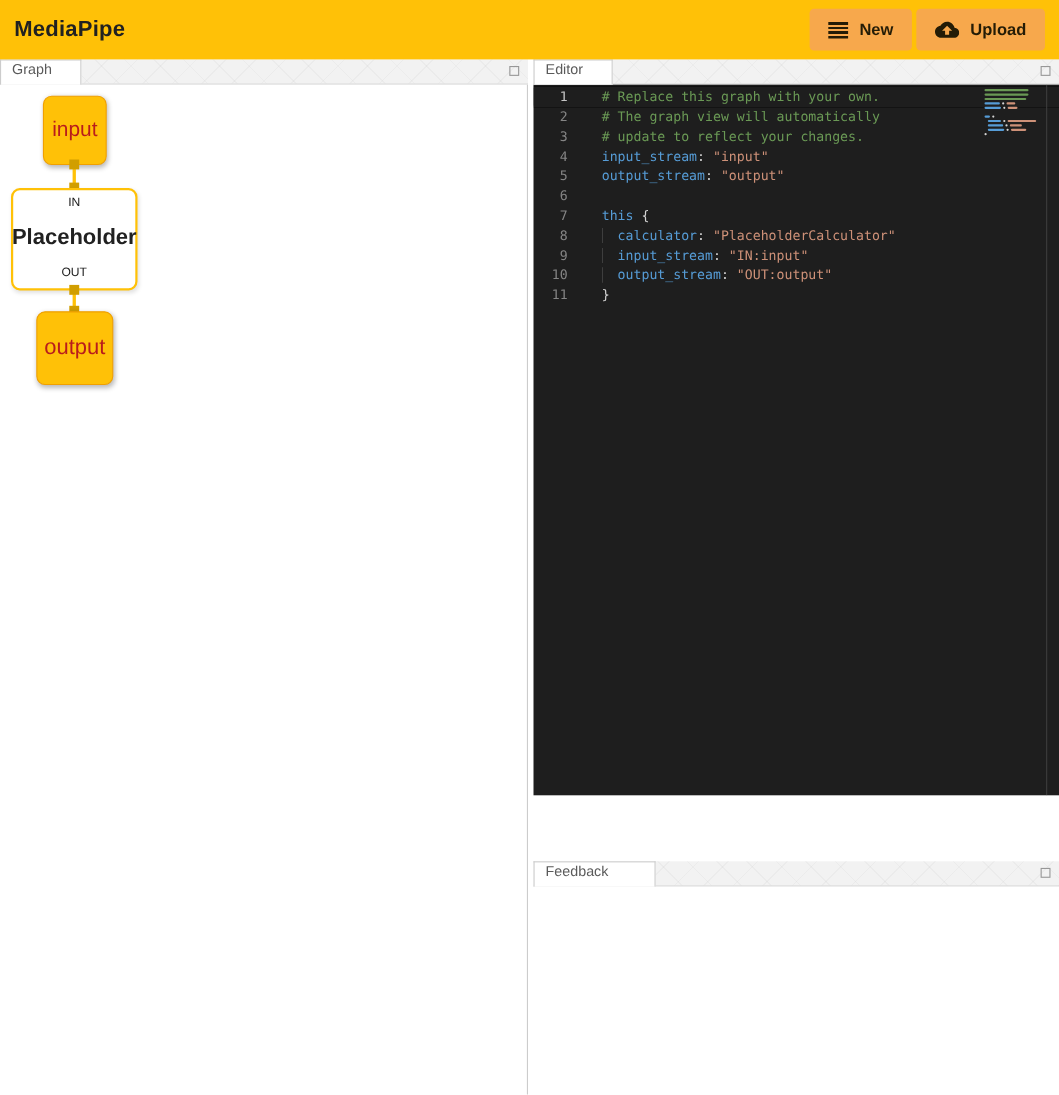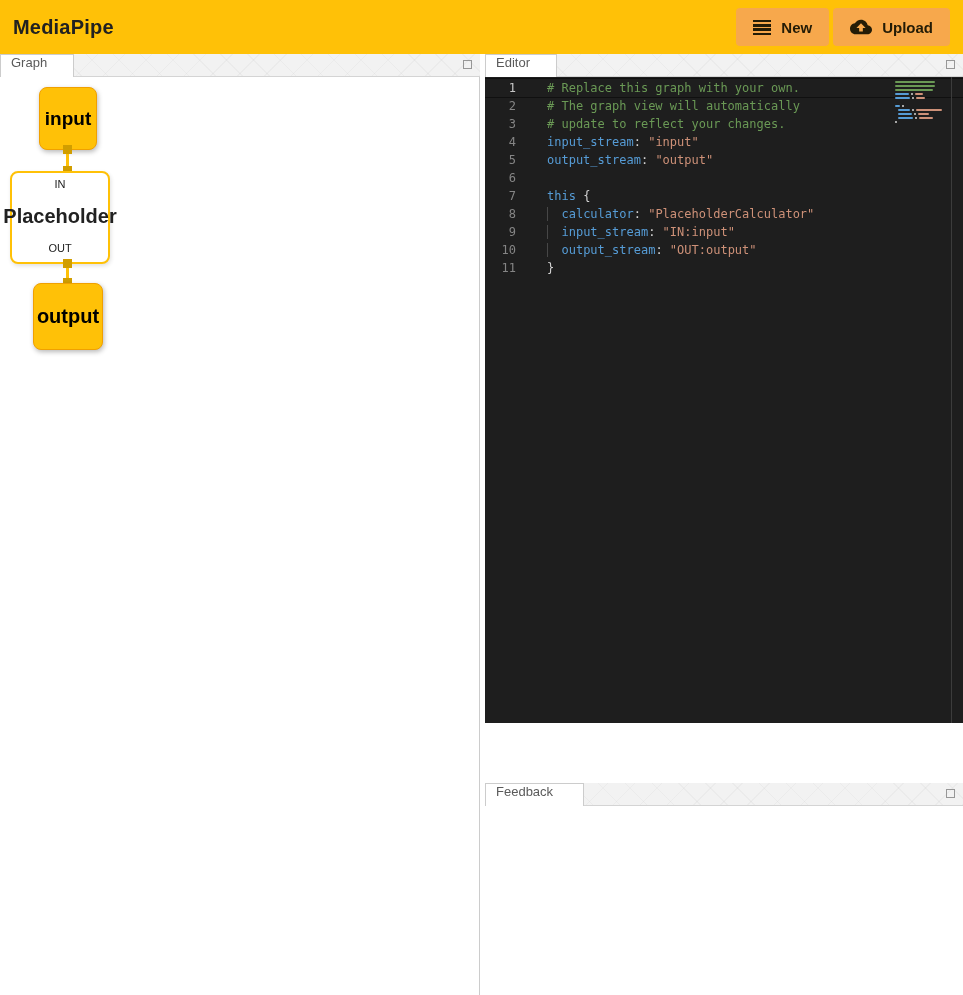--- a/index.html
+++ b/index.html
@@ -38,24 +38,24 @@
   .maxim{position:absolute;right:8px;top:6px;width:9px;height:9px;border:1px solid #979797;
          background:transparent;cursor:pointer;z-index:3}
 
   
   #graph-panel{left:0;top:54px;width:480px;height:941px}
   .graph-content{position:absolute;left:0;top:23px;right:0;bottom:0;background:#fff;
                  border-right:1px solid #ccc}
   .gnode{position:absolute;display:flex;align-items:center;justify-content:center;
          border-radius:8px;cursor:pointer}
   .gnode-io{background:var(--node-fill);border:1px solid var(--node-border);
-            box-shadow:1px 2px 5px rgba(0,0,0,.28);font-size:19px;font-weight:bold;color:#000000}
+            box-shadow:1px 2px 5px rgba(0,0,0,.28);font-size:19px;font-weight:normal;color:#b91c1c}
   #node-input{left:39px;top:10px;width:58px;height:63px}
   #node-output{left:33px;top:206px;width:70px;height:67px;font-size:20px}
-  #node-placeholder{left:10px;top:94px;width:100px;height:93px;background:#fff;
+  #node-placeholder{left:10px;top:94px;width:115px;height:93px;background:#fff;
       border:2px solid var(--node-fill);box-shadow:1px 2px 4px rgba(0,0,0,.12);
       flex-direction:column;justify-content:space-between;padding:5px 0 8px}
   .port-label{font-size:11px;color:#1a1a1a}
   .node-title{font-size:20px;font-weight:bold;color:#212121}
   .conn-line{position:absolute;left:66px;width:3px;background:var(--connector)}
   .conn-sq{position:absolute;left:63px;width:9px;height:9px;background:var(--port-square)}
   #conn1{top:72px;height:22px} #conn2{top:186px;height:20px}
   #sq1{top:68px} #sq2{top:89px} #sq3{top:182px} #sq4{top:201px}
 
   
@@ -73,21 +73,21 @@
   .tk-i{box-shadow:inset 1px 0 0 #474747}
   .minimap{position:absolute;top:3px;right:12px;width:58px;cursor:pointer}
   .mm-line{height:4px;display:flex;align-items:center;padding-left:2px}
   .mm-tok{height:2px;border-radius:1px;margin-right:2px;flex:none}
   .bg-c{background:var(--comment)} .bg-k{background:var(--key)} .bg-s{background:var(--string)}
   .bg-p{background:var(--punct)} .bg-i{background:transparent;margin-right:0;width:3px}
   .mm-divider{position:absolute;top:0;bottom:0;right:11px;width:1px;background:#3c3c3c}
 
   
   #feedback-panel{left:485px;top:783px;width:478px;height:212px}
-  #feedback-panel .tab{padding-right:30px}
+  #feedback-panel .tab{padding-right:42px}
   .feedback-content{position:absolute;left:0;top:23px;right:0;bottom:0;background:#fff}
 </style>
 </head>
 <body>
 
 <div class="app-header">
   <div class="app-title">MediaPipe</div>
   <div class="hdr-buttons">
     <button class="hdr-btn">
       <span class="menu-lines"></span>

